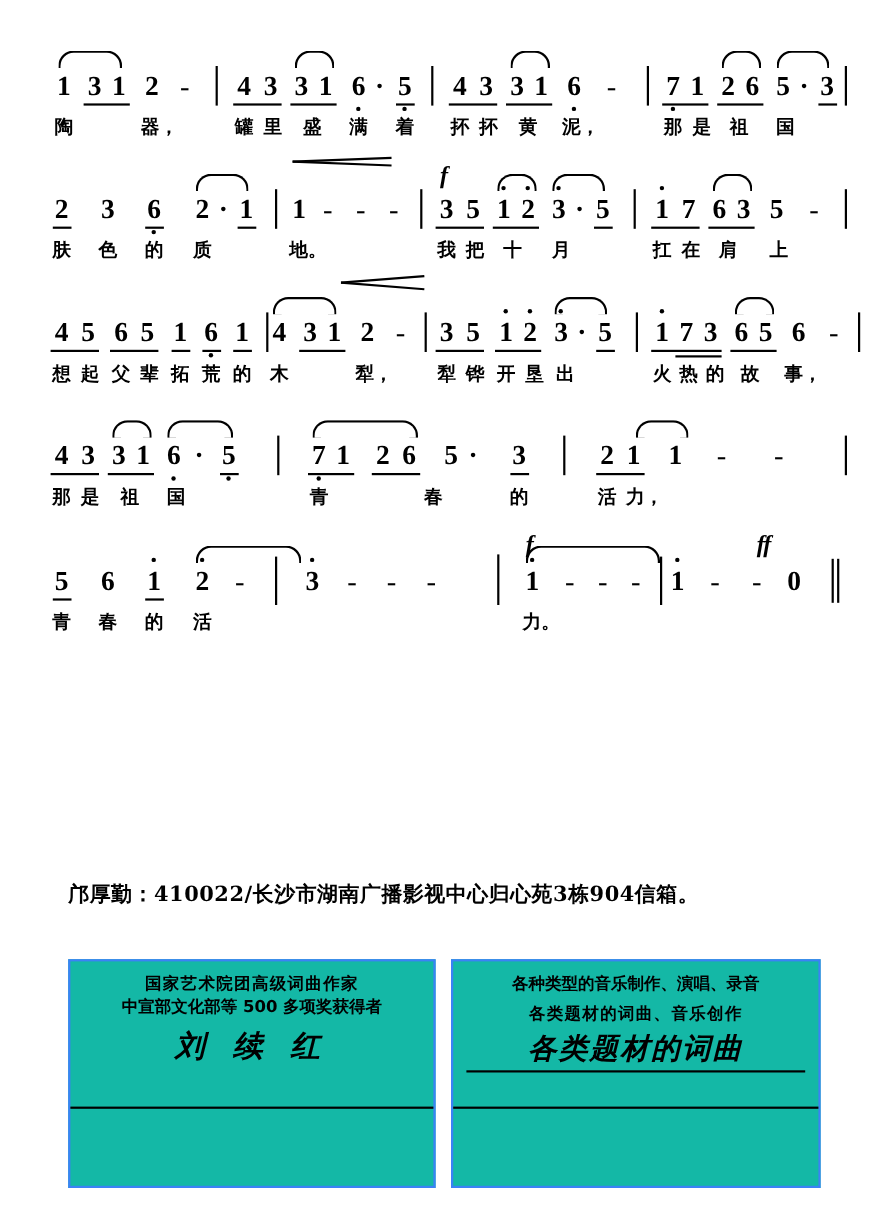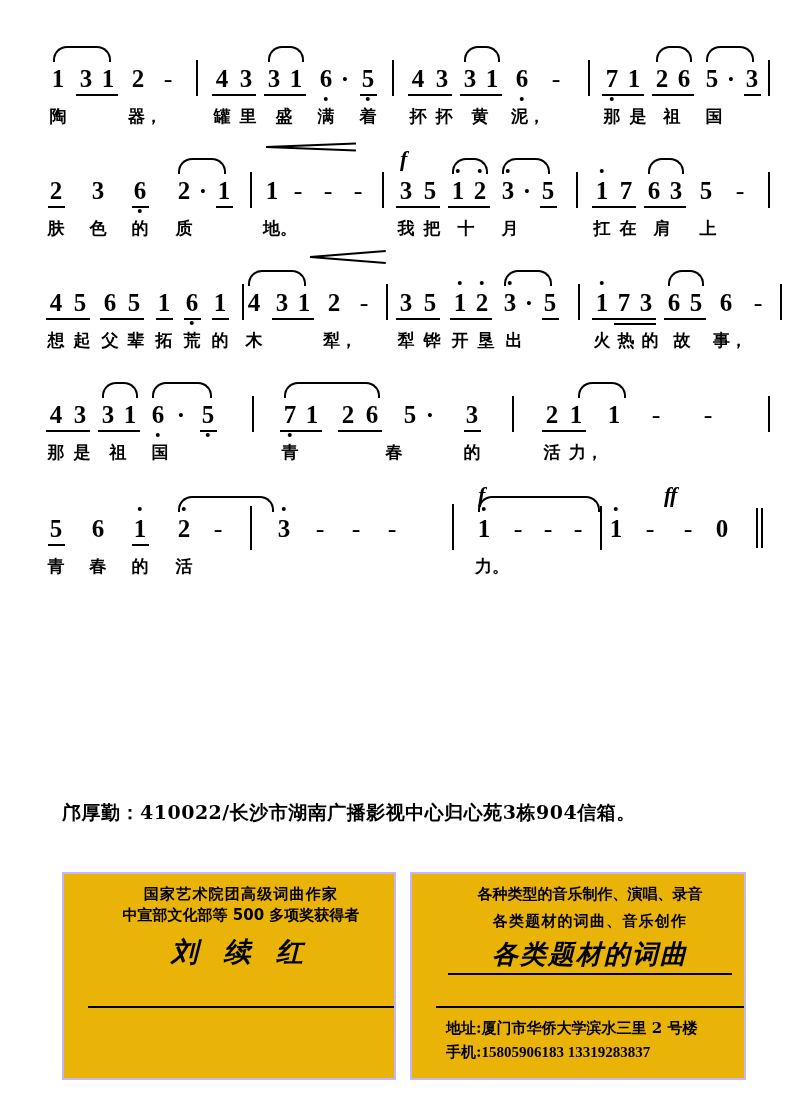--- a/index.html
+++ b/index.html
@@ -188,24 +188,23 @@
 
   
   #cards {
     position: absolute;
     left: 0; top: 872px;
     width: 808px;
     height: 220px;
   }
   .card {
     position: absolute;
-    border: 2px solid #c4b5fd;
+    border: 2px solid #3b82f6;
     box-sizing: border-box;
-    background: #eab308;
-    padding-left: 24px;
+    background: #14b8a6;
   }
   #card-left  { left: 62px;  top: 0; width: 334px; height: 208px; }
   #card-right { left: 410px; top: 0; width: 336px; height: 208px; }
 
   .card-top {
     border-bottom: 2px solid #000;
     box-sizing: border-box;
     padding: 10px 8px 6px 8px;
     text-align: center;
   }
@@ -546,21 +545,21 @@
     <div class="dyn" style="left:478px; top:6px;"><span>f</span></div>
 
     <div class="slur" style="left:478px; width:122px;"></div>
     <div class="note" style="left:484px;"><span class="glyph oct-hi">1</span></div>
     <div class="note dash" style="left:518px;"><span class="glyph">-</span></div>
     <div class="note dash" style="left:548px;"><span class="glyph">-</span></div>
     <div class="note dash" style="left:578px;"><span class="glyph">-</span></div>
     <div class="lyric" style="left:492px;"><span>力。</span></div>
     <div class="barline tall" style="left:600px;"></div>
 
-    <div class="dyn ff" style="left:664px; top:6px;"><span>ff</span></div>
+    <div class="dyn ff" style="left:688px; top:6px;"><span>ff</span></div>
 
     <div class="note" style="left:616px;"><span class="glyph oct-hi">1</span></div>
     <div class="note dash" style="left:650px;"><span class="glyph">-</span></div>
     <div class="note dash" style="left:688px;"><span class="glyph">-</span></div>
     <div class="note" style="left:722px;"><span class="glyph">0</span></div>
     <div class="barline-final" style="left:756px;"></div>
   </div>
 
 </div>
 
@@ -576,23 +575,15 @@
     </div>
   </div>
 
   <div class="card" id="card-right">
     <div class="card-top">
       <div class="cred-line sp3">各种类型的音乐制作、演唱、录音</div>
       <div class="cred-line sp1" style="margin-top:6px;">各类题材的词曲、音乐创作</div>
       <div class="signature studio">各类题材的词曲</div>
       <div class="studio-rule" style="margin-top:6px;"></div>
     </div>
-    <div class="card-bottom">
-      <div class="contact-line">
-        <span>地址:</span><span>厦门市华侨大学滨水三里 2 号楼</span>
-      </div>
-      <div class="contact-line">
-        <span>手机:</span><span class="num">15805906183        13319283837</span>
-      </div>
-    </div>
   </div>
 
 </div>
 
 </body></html>

